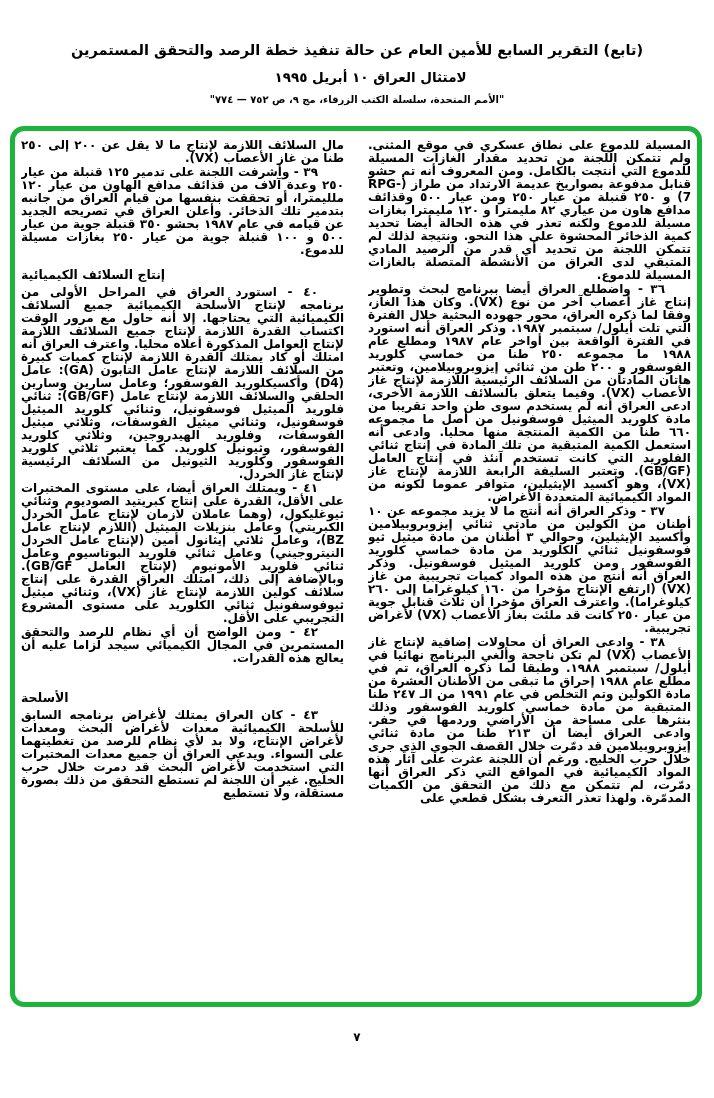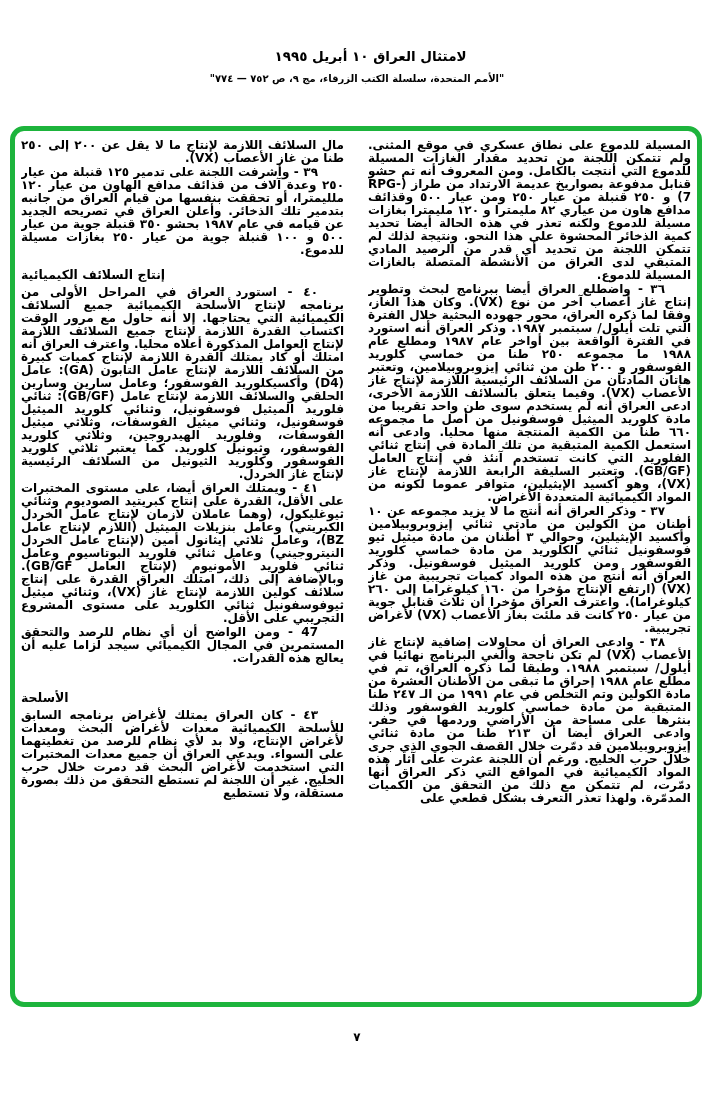--- a/index.html
+++ b/index.html
@@ -42,41 +42,42 @@
   .heading.big-gap{margin-top:26px;}
   .page-number{
     position:absolute;left:0;right:0;top:1030px;
     text-align:center;font-size:12px;font-weight:700;
   }
 </style>
 </head>
 <body>
 
 <header class="doc-header">
+  <div class="doc-title-1">(تابع) التقرير السابع للأمين العام عن حالة تنفيذ خطة الرصد والتحقق المستمرين</div>
   <div class="doc-title-2">لامتثال العراق ١٠ أبريل ١٩٩٥</div>
   <div class="doc-source">"الأمم المتحدة، سلسلة الكتب الزرقاء، مج ٩، ص ٧٥٢ — ٧٧٤"</div>
 </header>
 
 <div class="content-frame" style="border-color: rgb(29, 180, 60);">
   <div class="columns">
 
     <div class="col">
       <p class="para cont">المسيلة للدموع على نطاق عسكري في موقع المثنى. ولم تتمكن اللجنة من تحديد مقدار الغازات المسيلة للدموع التي أنتجت بالكامل. ومن المعروف أنه تم حشو قنابل مدفوعة بصواريخ عديمة الارتداد من طراز (RPG-7) و ٢٥٠ قنبلة من عيار ٢٥٠ ومن عيار ٥٠٠ وقذائف مدافع هاون من عياري ٨٢ مليمترا و ١٢٠ مليمترا بغازات مسيلة للدموع ولكنه تعذر في هذه الحالة أيضا تحديد كمية الذخائر المحشوة على هذا النحو. ونتيجة لذلك لم تتمكن اللجنة من تحديد أي قدر من الرصيد المادي المتبقي لدى العراق من الأنشطة المتصلة بالغازات المسيلة للدموع.</p>
       <p class="para num">٣٦ - واضطلع العراق أيضا ببرنامج لبحث وتطوير إنتاج غاز أعصاب آخر من نوع (VX). وكان هذا الغاز، وفقا لما ذكره العراق، محور جهوده البحثية خلال الفترة التي تلت أيلول/ سبتمبر ١٩٨٧. وذكر العراق أنه استورد في الفترة الواقعة بين أواخر عام ١٩٨٧ ومطلع عام ١٩٨٨ ما مجموعه ٢٥٠ طنا من خماسي كلوريد الفوسفور و ٢٠٠ طن من ثنائي إيزوبروبيلامين، وتعتبر هاتان المادتان من السلائف الرئيسية اللازمة لإنتاج غاز الأعصاب (VX). وفيما يتعلق بالسلائف اللازمة الأخرى، ادعى العراق أنه لم يستخدم سوى طن واحد تقريبا من مادة كلوريد الميثيل فوسفونيل من أصل ما مجموعه ٦٦٠ طنا من الكمية المنتجة منها محليا. وادعى أنه استعمل الكمية المتبقية من تلك المادة في إنتاج ثنائي الفلوريد التي كانت تستخدم آنئذ في إنتاج العامل (GB/GF). وتعتبر السليفة الرابعة اللازمة لإنتاج غاز (VX)، وهو أكسيد الإيثيلين، متوافر عموما لكونه من المواد الكيميائية المتعددة الأغراض.</p>
       <p class="para num">٣٧ - وذكر العراق أنه أنتج ما لا يزيد مجموعه عن ١٠ أطنان من الكولين من مادتي ثنائي إيزوبروبيلامين وأكسيد الإيثيلين، وحوالي ٣ أطنان من مادة ميثيل ثيو فوسفونيل ثنائي الكلوريد من مادة خماسي كلوريد الفوسفور ومن كلوريد الميثيل فوسفونيل. وذكر العراق أنه أنتج من هذه المواد كميات تجريبية من غاز (VX) (ارتفع الإنتاج مؤخرا من ١٦٠ كيلوغراما إلى ٢٦٠ كيلوغراما). واعترف العراق مؤخرا أن ثلاث قنابل جوية من عيار ٢٥٠ كانت قد ملئت بغاز الأعصاب (VX) لأغراض تجريبية.</p>
       <p class="para num">٣٨ - وادعى العراق أن محاولات إضافية لإنتاج غاز الأعصاب (VX) لم تكن ناجحة وألغي البرنامج نهائيا في أيلول/ سبتمبر ١٩٨٨. وطبقا لما ذكره العراق، تم في مطلع عام ١٩٨٨ إحراق ما تبقى من الأطنان العشرة من مادة الكولين وتم التخلص في عام ١٩٩١ من الـ ٢٤٧ طنا المتبقية من مادة خماسي كلوريد الفوسفور وذلك بنثرها على مساحة من الأراضي وردمها في حفر. وادعى العراق أيضا أن ٢١٣ طنا من مادة ثنائي إيزوبروبيلامين قد دمّرت خلال القصف الجوي الذي جرى خلال حرب الخليج. ورغم أن اللجنة عثرت على آثار هذه المواد الكيميائية في المواقع التي ذكر العراق أنها دمّرت، لم تتمكن مع ذلك من التحقق من الكميات المدمّرة. ولهذا تعذر التعرف بشكل قطعي على</p>
     </div>
 
     <div class="col">
       <p class="para cont">مآل السلائف اللازمة لإنتاج ما لا يقل عن ٢٠٠ إلى ٢٥٠ طنا من غاز الأعصاب (VX).</p>
       <p class="para num">٣٩ - وأشرفت اللجنة على تدمير ١٢٥ قنبلة من عيار ٢٥٠ وعدة آلاف من قذائف مدافع الهاون من عيار ١٢٠ ملليمترا، أو تحققت بنفسها من قيام العراق من جانبه بتدمير تلك الذخائر. وأعلن العراق في تصريحه الجديد عن قيامه في عام ١٩٨٧ بحشو ٣٥٠ قنبلة جوية من عيار ٥٠٠ و ١٠٠ قنبلة جوية من عيار ٢٥٠ بغازات مسيلة للدموع.</p>
       <h3 class="heading">إنتاج السلائف الكيميائية</h3>
       <p class="para num">٤٠ - استورد العراق في المراحل الأولى من برنامجه لإنتاج الأسلحة الكيميائية جميع السلائف الكيميائية التي يحتاجها. إلا أنه حاول مع مرور الوقت اكتساب القدرة اللازمة لإنتاج جميع السلائف اللازمة لإنتاج العوامل المذكورة أعلاه محليا. واعترف العراق أنه امتلك أو كاد يمتلك القدرة اللازمة لإنتاج كميات كبيرة من السلائف اللازمة لإنتاج عامل التابون (GA): عامل (D4) وأكسيكلوريد الفوسفور؛ وعامل سارين وسارين الحلقي والسلائف اللازمة لإنتاج عامل (GB/GF): ثنائي فلوريد الميثيل فوسفونيل، وثنائي كلوريد الميثيل فوسفونيل، وثنائي ميثيل الفوسفات، وثلاثي ميثيل الفوسفات، وفلوريد الهيدروجين، وثلاثي كلوريد الفوسفور، وثيونيل كلوريد. كما يعتبر ثلاثي كلوريد الفوسفور وكلوريد الثيونيل من السلائف الرئيسية لإنتاج غاز الخردل.</p>
       <p class="para num">٤١ - ويمتلك العراق أيضا، على مستوى المختبرات على الأقل، القدرة على إنتاج كبريتيد الصوديوم وثنائي ثيوغليكول، (وهما عاملان لازمان لإنتاج عامل الخردل الكبريتي) وعامل بنزيلات الميثيل (اللازم لإنتاج عامل BZ)، وعامل ثلاثي إيثانول أمين (لإنتاج عامل الخردل النيتروجيني) وعامل ثنائي فلوريد البوتاسيوم وعامل ثنائي فلوريد الأمونيوم (لإنتاج العامل GB/GF). وبالإضافة إلى ذلك، امتلك العراق القدرة على إنتاج سلائف كولين اللازمة لإنتاج غاز (VX)، وثنائي ميثيل ثيوفوسفونيل ثنائي الكلوريد على مستوى المشروع التجريبي على الأقل.</p>
-      <p class="para num">47 - ومن الواضح أن أي نظام للرصد والتحقق المستمرين في المجال الكيميائي سيجد لزاما عليه أن يعالج هذه القدرات.</p>
+      <p class="para num">٤٢ - ومن الواضح أن أي نظام للرصد والتحقق المستمرين في المجال الكيميائي سيجد لزاما عليه أن يعالج هذه القدرات.</p>
       <h3 class="heading big-gap">الأسلحة</h3>
       <p class="para num">٤٣ - كان العراق يمتلك لأغراض برنامجه السابق للأسلحة الكيميائية معدات لأغراض البحث ومعدات لأغراض الإنتاج، ولا بد لأي نظام للرصد من تغطيتهما على السواء. ويدعي العراق أن جميع معدات المختبرات التي استخدمت لأغراض البحث قد دمرت خلال حرب الخليج. غير أن اللجنة لم تستطع التحقق من ذلك بصورة مستقلة، ولا تستطيع</p>
     </div>
 
   </div>
 </div>
 
 <div class="page-number">٧</div>
 
 </body></html>

